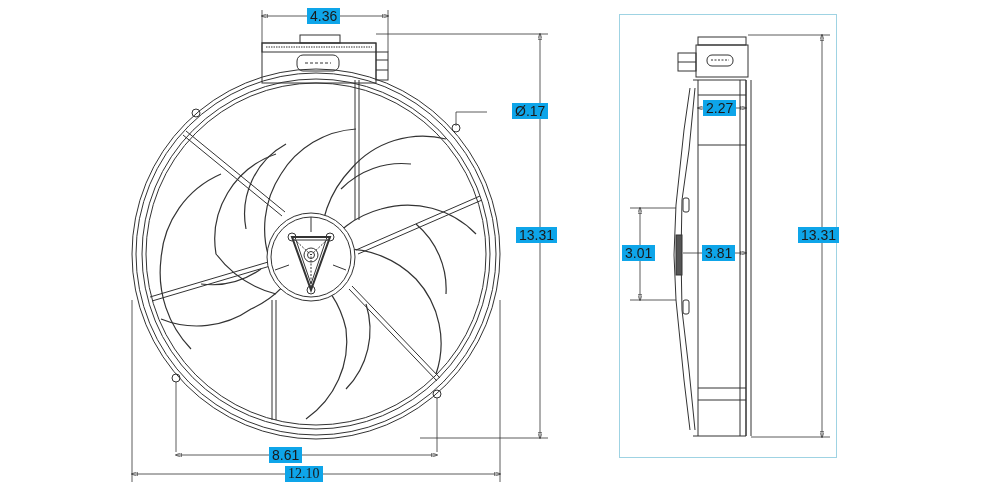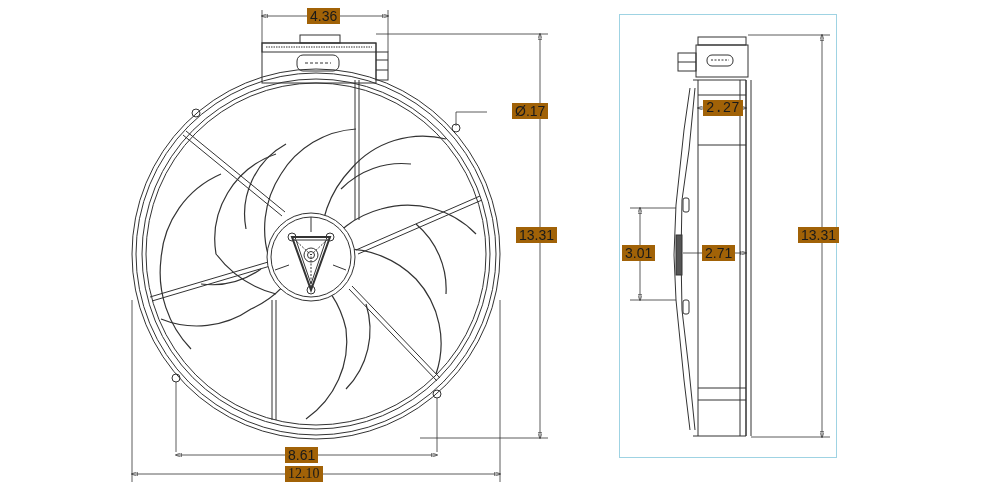--- a/index.html
+++ b/index.html
@@ -1,19 +1,19 @@
 <!DOCTYPE html>
 <html><head>
 <meta charset="utf-8">
 <style>
   html, body { margin: 0; padding: 0; background: #ffffff; }
   body { width: 1000px; height: 496px; position: relative; overflow: hidden;
          font-family: "Liberation Sans", sans-serif; }
   svg { position: absolute; left: 0; top: 0; }
-  .dim-label { position: absolute; font-size: 14px; color: #1a1a1a; background: #a16207;
+  .dim-label { position: absolute; font-size: 14px; color: #1a1a1a; background: #0ea5e9;
                padding: 0 3px; line-height: 16px; white-space: nowrap; }
   .side-frame { position: absolute; left: 619px; top: 14px; width: 218px; height: 444px;
                 border: 1px solid #9fd3e3; box-sizing: border-box; }
 </style>
 </head>
 <body>
 
 <svg width="1000" height="496" viewBox="0 0 1000 496">
   <defs>
     <marker id="arr" viewBox="0 0 8 6" refX="7" refY="3" markerWidth="8" markerHeight="6" orient="auto-start-reverse">
@@ -150,19 +150,19 @@
       <line x1="822" y1="35" x2="822" y2="437" marker-start="url(#arr)" marker-end="url(#arr)"></line>
     </g>
   </g>
 </svg>
 
 <div class="side-frame"></div>
 
 <span class="dim-label" style="left:307px;top:8px;">4.36</span>
 <span class="dim-label" style="left:490px;top:103px;margin-left:22px;">Ø.17</span>
 <span class="dim-label" style="left:516px;top:227px;">13.31</span>
-<span class="dim-label" style="left:285px;top:447px;">8.61</span>
+<span class="dim-label" style="left:269px;top:447px;">8.61</span>
 <span class="dim-label" style="left:285px;top:466px;font-family:Liberation Serif, serif;">12.10</span>
 
-<span class="dim-label" style="left:703px;top:100px;font-family:Liberation Mono, monospace;">2.27</span>
+<span class="dim-label" style="left:703px;top:100px;">2.27</span>
 <span class="dim-label" style="left:622px;top:245px;">3.01</span>
-<span class="dim-label" style="left:702px;top:245px;">2.71</span>
+<span class="dim-label" style="left:702px;top:245px;">3.81</span>
 <span class="dim-label" style="left:798px;top:227px;">13.31</span>
 
 </body></html>

